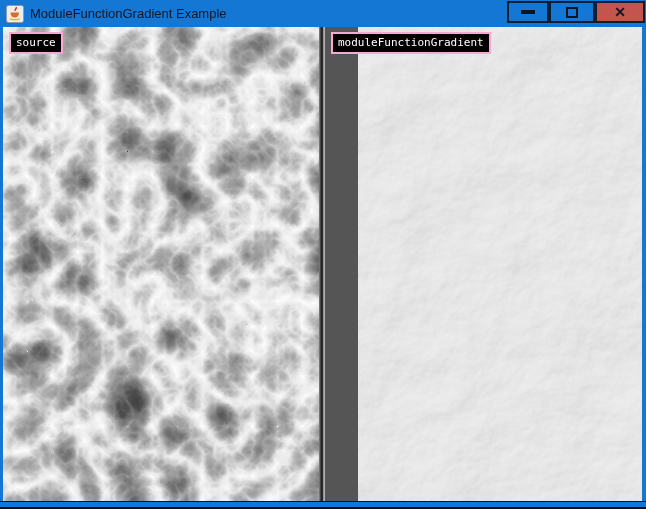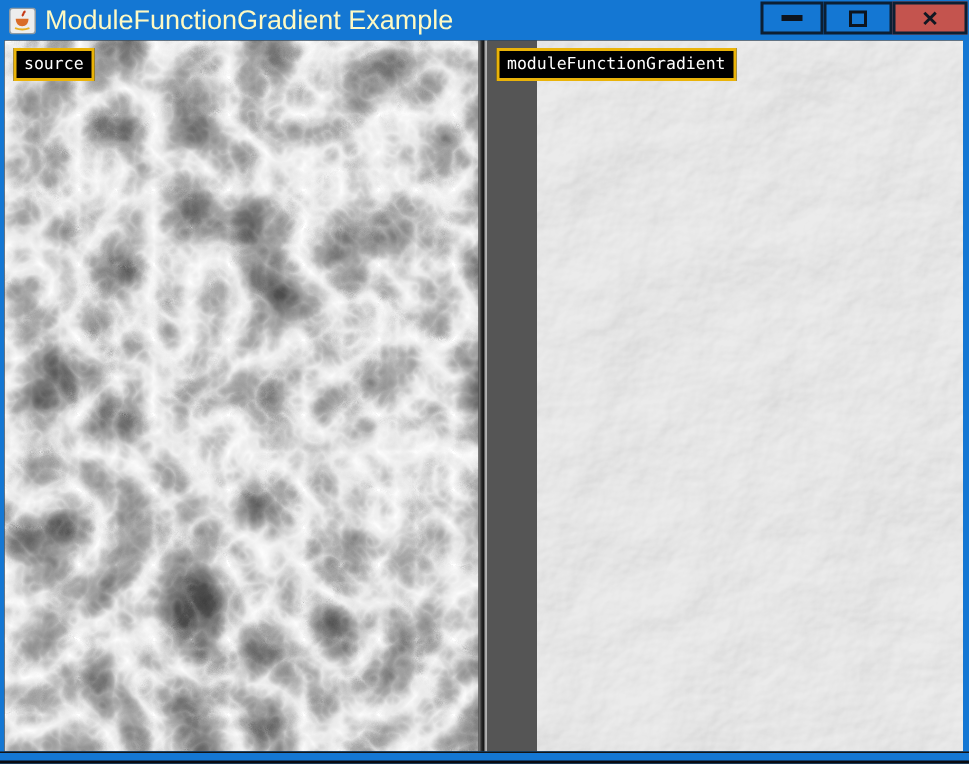--- a/index.html
+++ b/index.html
@@ -23,22 +23,22 @@
     background: #1477d3;
     display: flex;
     align-items: center;
   }
   .app-icon {
     width: 18px; height: 18px;
     margin-left: 6px;
     flex: 0 0 auto;
   }
   .title-text {
-    color: #fef9c3;
-    font-size: 18px;
+    color: #0f172a;
+    font-size: 13px;
     margin-left: 6px;
     white-space: nowrap;
     flex: 1 1 auto;
   }
   .controls {
     display: flex;
     align-items: flex-start;
     align-self: flex-start;
     margin-top: 1px;
     padding-right: 1px;
@@ -91,21 +91,21 @@
     width: 6px;
     height: 474px;
     background: linear-gradient(90deg, #8a8a8a 0%, #2b2b2b 35%, #141414 55%, #c2c2c2 82%, #9e9e9e 100%);
   }
   .tex-svg { display: block; width: 100%; height: 100%; }
 
   .img-label {
     position: absolute;
     top: 5px; left: 6px;
     background: #000000;
-    border: 2px solid #eab308;
+    border: 2px solid #f9a8d4;
     color: #ffffff;
     font-family: "DejaVu Sans Mono", monospace;
     font-size: 11px;
     line-height: 13px;
     padding: 2px 5px 3px 5px;
     white-space: nowrap;
   }
 
   
   .bottom-border {

